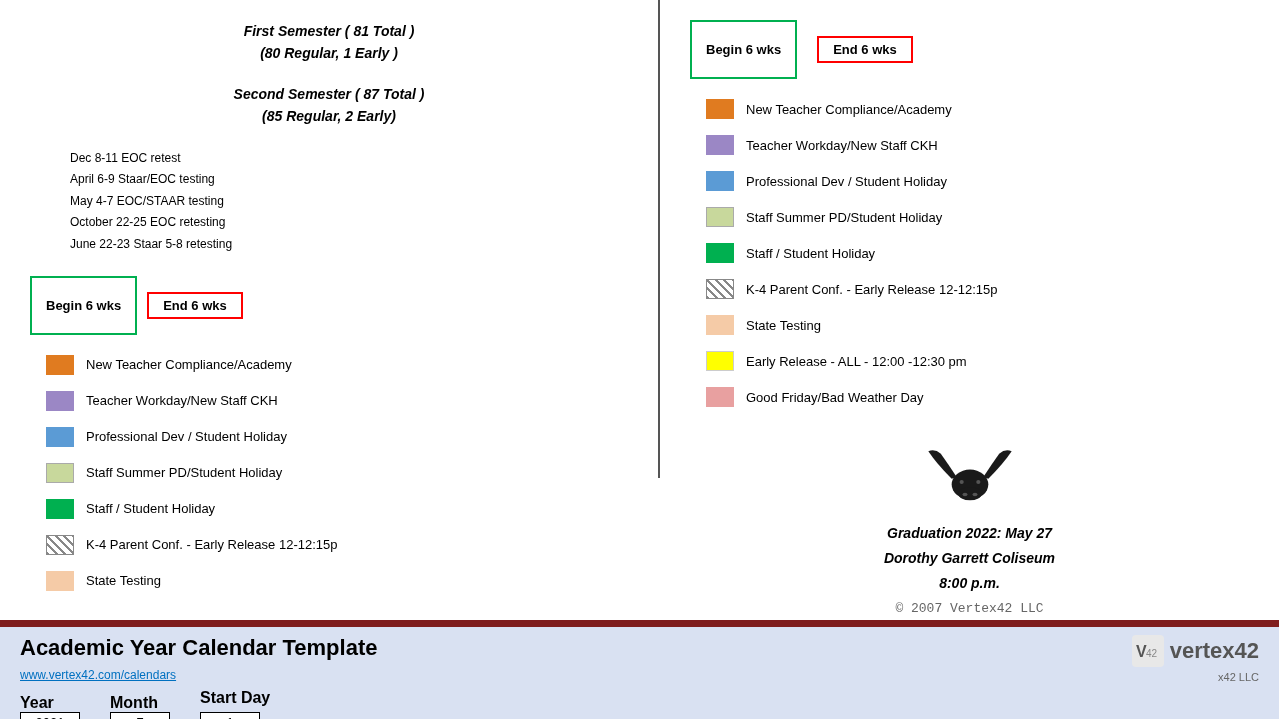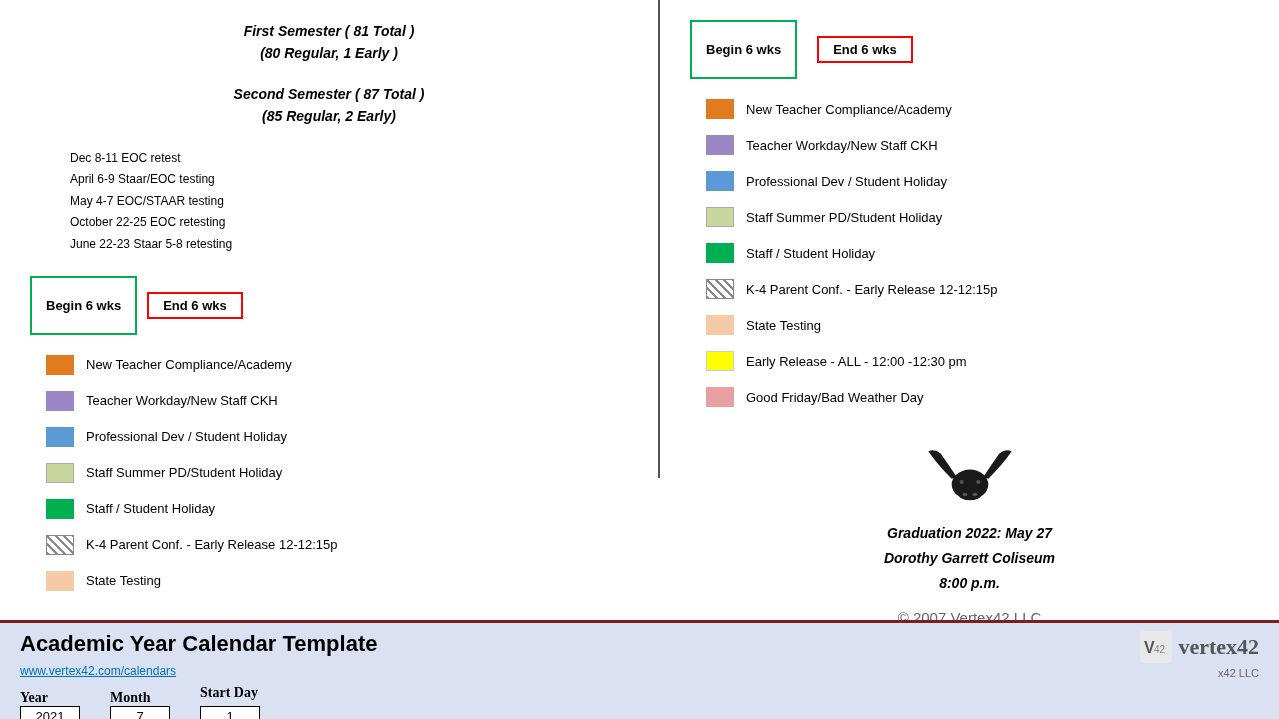--- a/index.html
+++ b/index.html
@@ -141,34 +141,35 @@
     }
 
     .graduation-text {
       font-style: italic;
       font-weight: bold;
       font-size: 14px;
       line-height: 1.8;
     }
 
     .copyright {
-      font-size: 15px;
+      font-size: 13px;
       color: #666;
-      margin-top: 12px;
+      margin-top: 4px;
+      font-family: Liberation Mono, monospace;
     }
 
     
     .bottom-bar {
       position: absolute;
       bottom: 0;
       left: 0;
       right: 0;
       height: 99px;
       background: #d9e1f2;
-      border-top: 3px solid #7f1d1d;
+      border-top: 7px solid #7f1d1d;
       padding: 8px 20px;
     }
 
     .bottom-title {
       font-size: 22px;
       font-weight: bold;
       color: #000;
       margin-bottom: 4px;
     }
 
@@ -186,22 +187,21 @@
     }
 
     .field-group {
       display: flex;
       flex-direction: column;
       align-items: flex-start;
     }
 
     .field-label {
       font-weight: bold;
-      font-size: 14px;
-      font-family: Liberation Serif, serif;
+      font-size: 16px;
     }
 
     .field-input {
       border: 1px solid #000;
       width: 60px;
       text-align: center;
       font-size: 13px;
       padding: 2px 4px;
       background: #fff;
     }
@@ -370,18 +370,18 @@
       </div>
     </div>
     <div style="position:relative; text-align:right;">
       <div style="display:flex; align-items:center; gap:6px; justify-content:flex-end;">
 
         <svg width="32" height="32" viewBox="0 0 32 32">
           <rect width="32" height="32" rx="4" fill="#e8e8e8"></rect>
           <text x="4" y="22" font-size="16" font-weight="bold" fill="#555">V</text>
           <text x="14" y="22" font-size="10" fill="#888">42</text>
         </svg>
-        <span style="font-size:22px; font-weight:bold; color:#555;font-family:Liberation Serif, serif;">vertex42</span>
+        <span style="font-size:22px; font-weight:bold; color:#555;">vertex42</span>
       </div>
       <div style="font-size:11px; color:#666; margin-top:4px;">x42 LLC</div>
     </div>
   </div>
 </div>
 
 </body></html>

